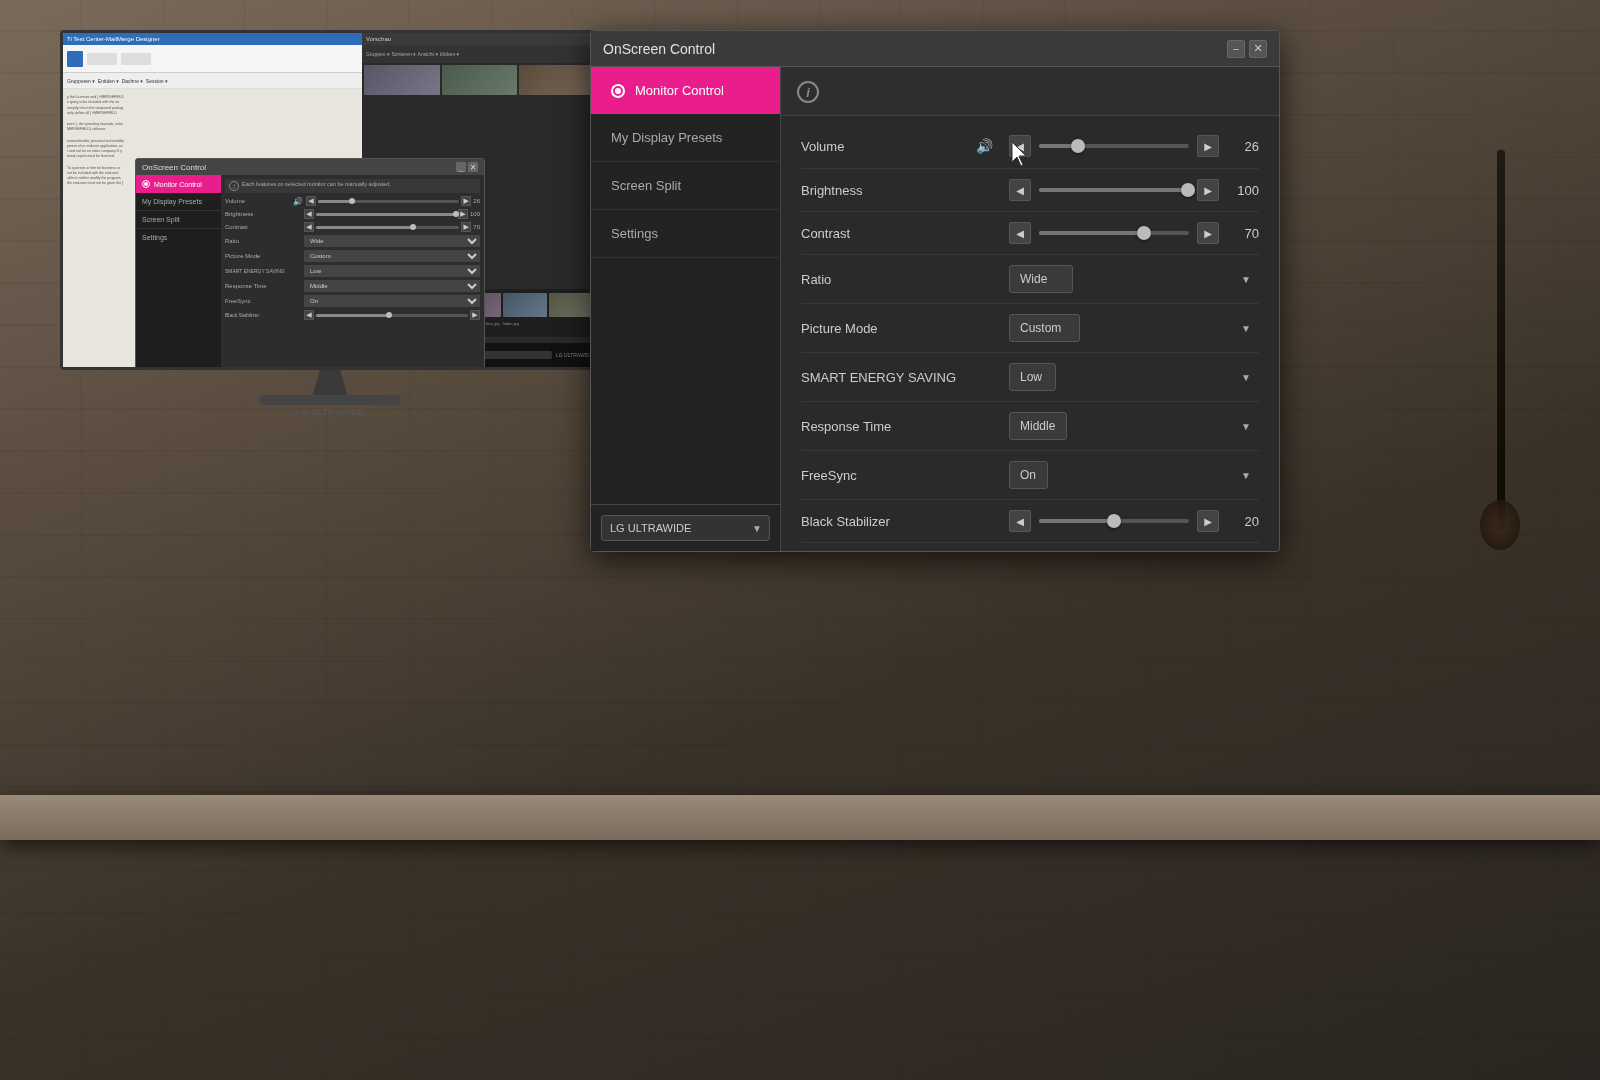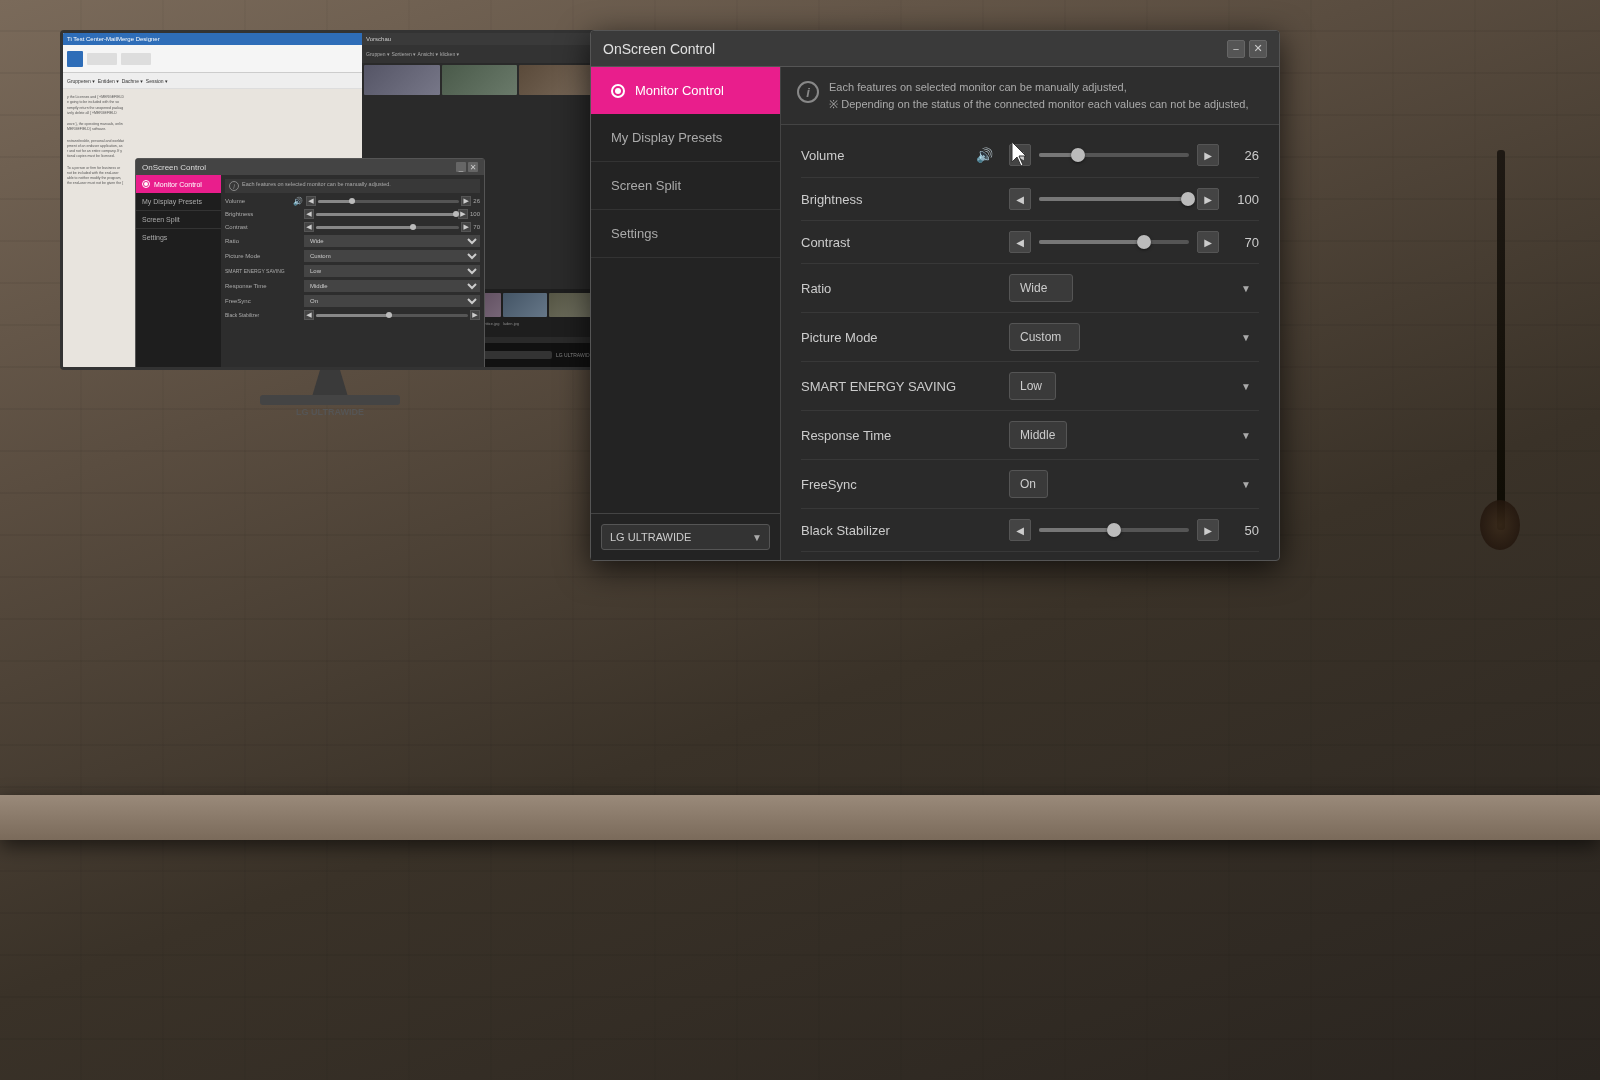--- a/index.html
+++ b/index.html
@@ -626,24 +626,20 @@
           </select>
           <span class="monitor-select-arrow">▼</span>
         </div>
       </div>
     </div>
 
     <div class="osc-main">
 
       <div class="osc-info-banner">
         <div class="info-icon">i</div>
-        <div class="info-text">
-          <span>Each features on selected monitor can be manually adjusted,</span><br>
-          <span>※ Depending on the status of the connected monitor each values can not be adjusted,</span>
-        </div>
       </div>
 
       <div class="osc-controls">
 
         <div class="control-row">
           <span class="control-label">Volume</span>
           <div class="control-icon">🔊</div>
           <div class="slider-container">
             <div class="slider-arrow">◀</div>
             <div class="slider-track">
@@ -743,21 +739,21 @@
 
         <div class="control-row">
           <span class="control-label">Black Stabilizer</span>
           <div class="slider-container" style="margin-left:36px;">
             <div class="slider-arrow">◀</div>
             <div class="slider-track">
               <div class="slider-fill" style="width:50%;"></div>
               <div class="slider-thumb" style="left:50%;"></div>
             </div>
             <div class="slider-arrow">▶</div>
-            <span class="slider-value">50</span>
+            <span class="slider-value">20</span>
           </div>
         </div>
 
       </div>
     </div>
   </div>
 </div>
 
 <div class="cursor" style="left:1010px; top:140px;">
   <svg viewBox="0 0 20 28" xmlns="http://www.w3.org/2000/svg">

